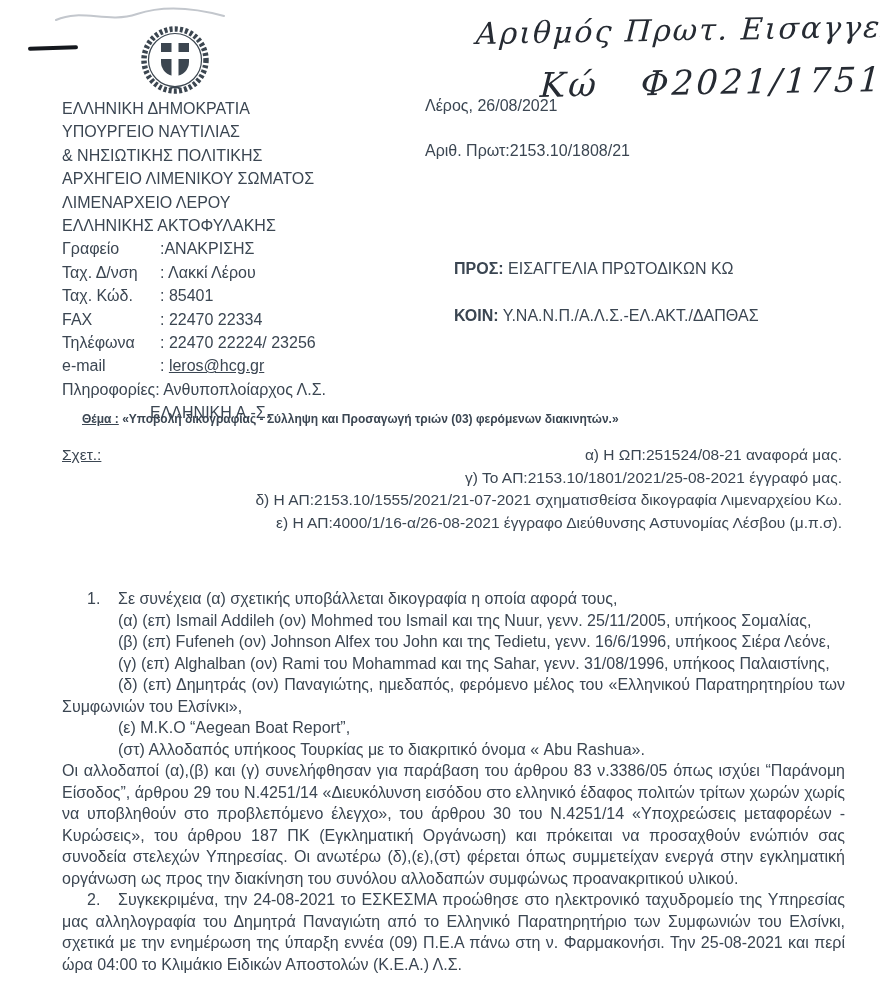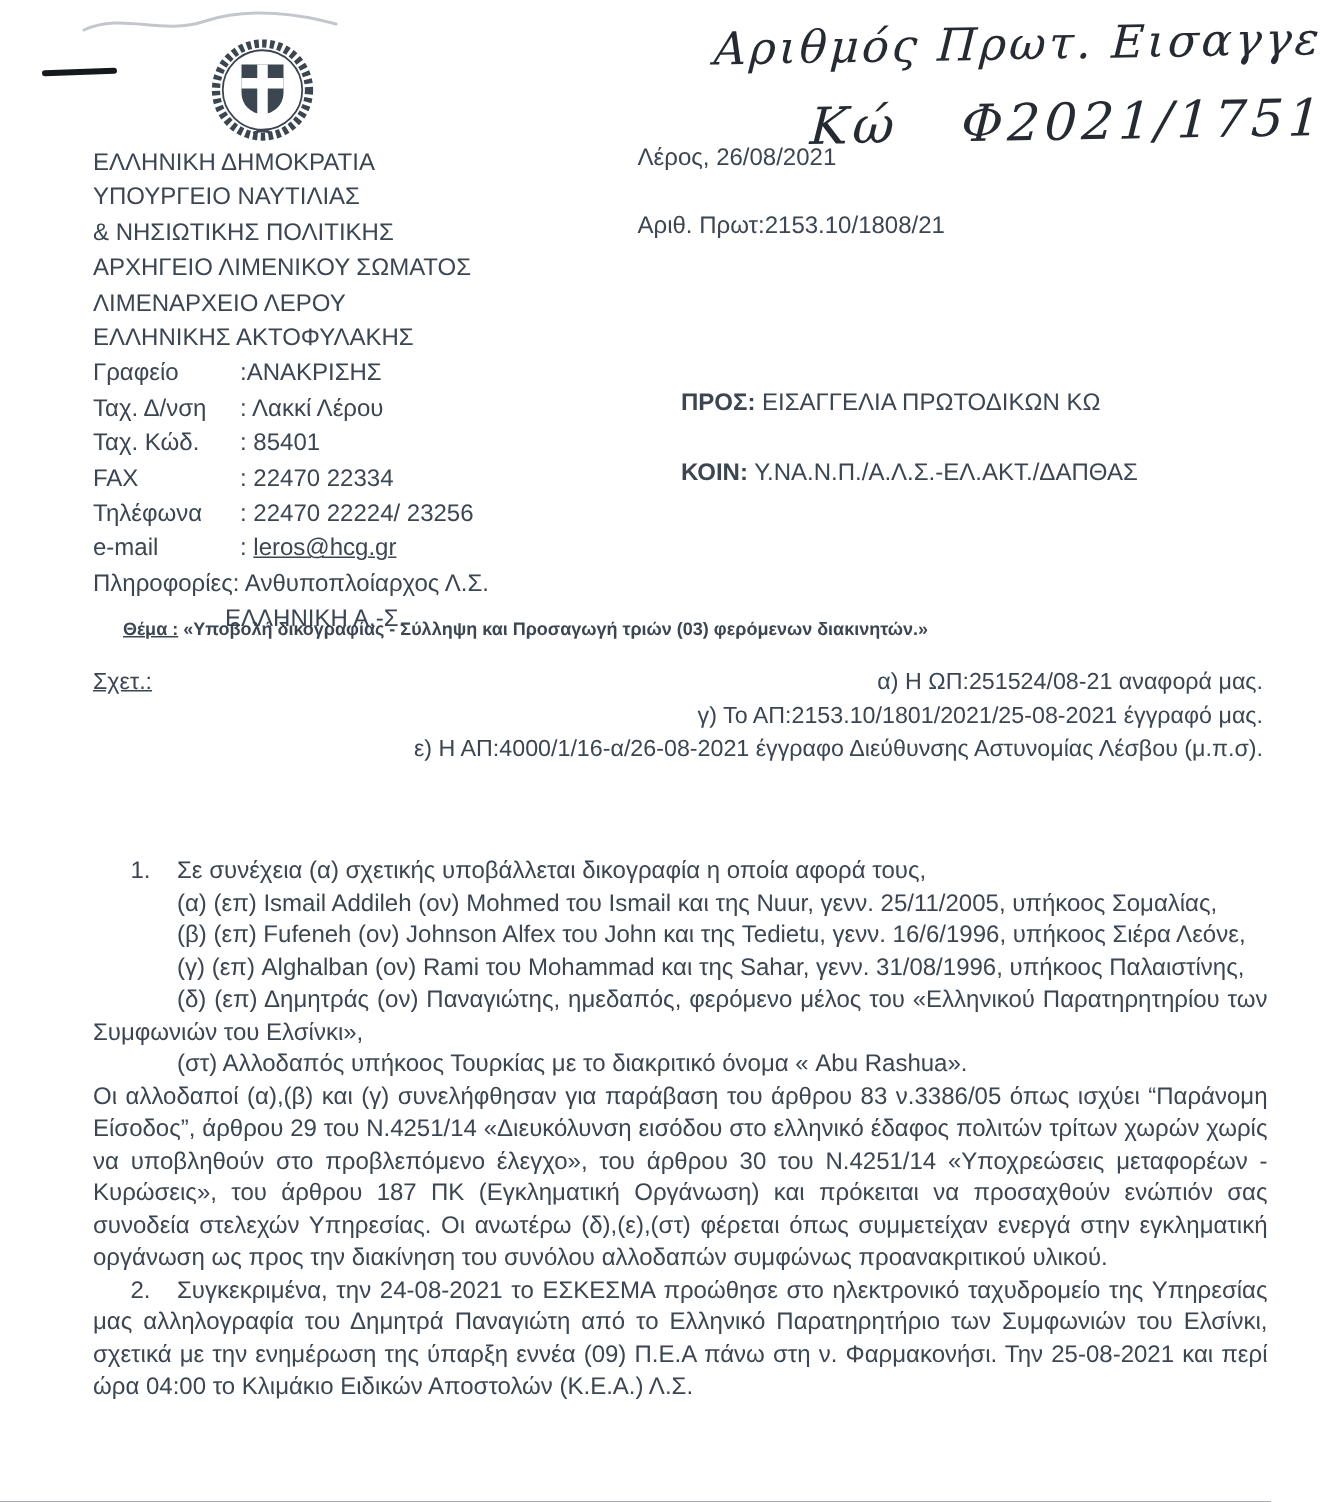--- a/index.html
+++ b/index.html
@@ -49,21 +49,21 @@
   .subject .subj-label { text-decoration:underline; }
   
   .references {
     position:absolute; left:62px; top:444px; width:780px;
     font-size:15.5px; line-height:22.6px; display:flex;
   }
   .references .ref-label { width:33px; flex:0 0 auto; text-decoration:underline; }
   .ref-items { flex:1;text-align:right; }
   
   .body-block {
-    position:absolute; left:62px; top:570px; width:783px;
+    position:absolute; left:62px; top:588px; width:783px;
     font-size:16px; line-height:21.5px; text-align:justify;
   }
   .body-block p { margin:0; }
   .pnum { display:inline-block; width:56px; padding-left:25px; box-sizing:border-box; }
   .person { text-indent:56px; }
 </style>
 </head>
 <body>
 
 <div class="page">
@@ -128,28 +128,30 @@
 
   <div class="subject">
     <span class="subj-label">Θέμα :</span><span> «Υποβολή δικογραφίας - Σύλληψη και Προσαγωγή τριών (03) φερόμενων διακινητών.»</span>
   </div>
 
   <div class="references">
     <span class="ref-label">Σχετ.:</span>
     <div class="ref-items">
       <div>α) Η ΩΠ:251524/08-21 αναφορά μας.</div>
       <div>γ) Το ΑΠ:2153.10/1801/2021/25-08-2021 έγγραφό μας.</div>
+      <div>δ) Η ΑΠ:2153.10/1555/2021/21-07-2021  σχηματισθείσα δικογραφία Λιμεναρχείου Κω.</div>
       <div>ε) Η ΑΠ:4000/1/16-α/26-08-2021 έγγραφο Διεύθυνσης Αστυνομίας Λέσβου (μ.π.σ).</div>
     </div>
   </div>
 
   <div class="body-block">
     <p><span class="pnum">1.</span><span>Σε συνέχεια (α) σχετικής υποβάλλεται δικογραφία η οποία αφορά τους,</span></p>
     <p class="person">(α) (επ) Ismail Addileh (ον) Mohmed του Ismail και της Nuur, γενν. 25/11/2005, υπήκοος Σομαλίας,</p>
     <p class="person">(β) (επ) Fufeneh (ον) Johnson Alfex του John και της Tedietu, γενν. 16/6/1996, υπήκοος Σιέρα Λεόνε,</p>
     <p class="person">(γ) (επ) Alghalban (ον) Rami του Mohammad και της Sahar, γενν. 31/08/1996, υπήκοος Παλαιστίνης,</p>
     <p class="person">(δ) (επ) Δημητράς (ον) Παναγιώτης, ημεδαπός, φερόμενο μέλος του «Ελληνικού Παρατηρητηρίου των Συμφωνιών του Ελσίνκι»,</p>
+    <p class="person">(ε) Μ.Κ.Ο “Aegean Boat Report”,</p>
     <p class="person">(στ)  Αλλοδαπός υπήκοος Τουρκίας με το διακριτικό όνομα « Abu Rashua».</p>
     <p>Οι αλλοδαποί (α),(β) και (γ) συνελήφθησαν για παράβαση του άρθρου 83 ν.3386/05 όπως ισχύει “Παράνομη Είσοδος”, άρθρου 29 του Ν.4251/14 «Διευκόλυνση εισόδου στο ελληνικό έδαφος πολιτών τρίτων χωρών χωρίς να υποβληθούν στο προβλεπόμενο έλεγχο», του άρθρου 30 του Ν.4251/14 «Υποχρεώσεις μεταφορέων - Κυρώσεις», του άρθρου 187 ΠΚ (Εγκληματική Οργάνωση) και πρόκειται να προσαχθούν ενώπιόν σας συνοδεία στελεχών Υπηρεσίας. Οι ανωτέρω (δ),(ε),(στ) φέρεται όπως συμμετείχαν ενεργά στην εγκληματική οργάνωση ως προς την διακίνηση του συνόλου αλλοδαπών συμφώνως προανακριτικού υλικού.</p>
     <p><span class="pnum">2.</span><span>Συγκεκριμένα, την 24-08-2021 το ΕΣΚΕΣΜΑ προώθησε στο ηλεκτρονικό ταχυδρομείο της Υπηρεσίας μας αλληλογραφία του Δημητρά Παναγιώτη από το Ελληνικό Παρατηρητήριο των Συμφωνιών του Ελσίνκι, σχετικά με την ενημέρωση της ύπαρξη εννέα (09) Π.Ε.Α πάνω στη ν. Φαρμακονήσι. Την 25-08-2021 και περί ώρα 04:00 το Κλιμάκιο Ειδικών Αποστολών (Κ.Ε.Α.) Λ.Σ.</span></p>
   </div>
 
 </div>
 
 </body></html>

